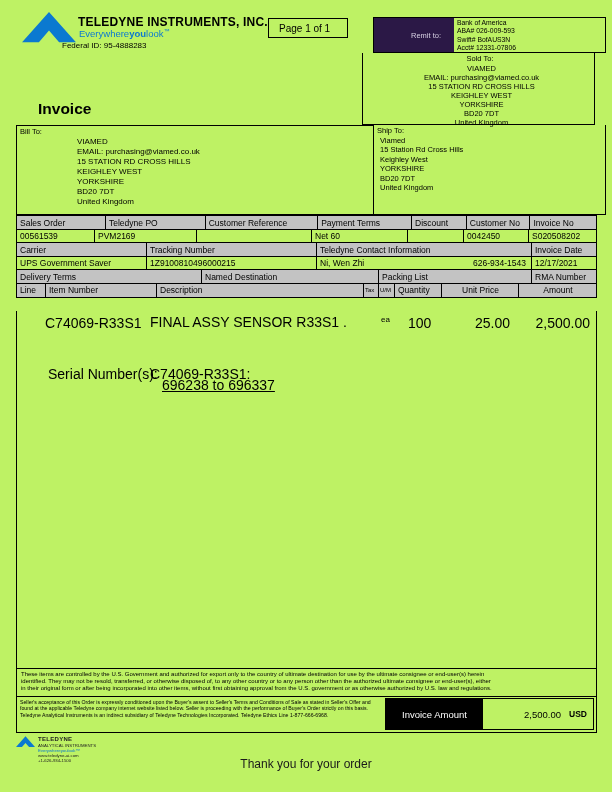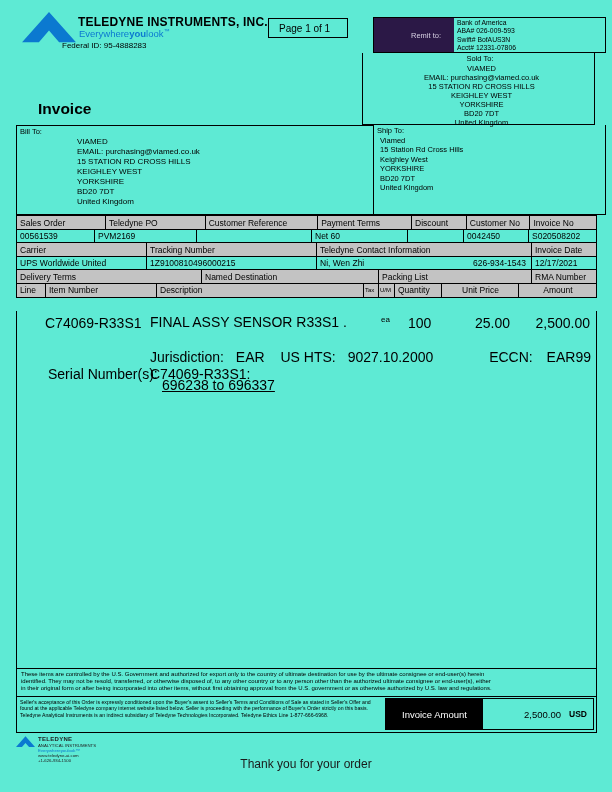--- a/index.html
+++ b/index.html
@@ -1,16 +1,16 @@
 <!DOCTYPE html>
 <html><head>
 <meta charset="utf-8">
 <style>
   html,body{margin:0;padding:0;background:#fff;}
-  #page{position:relative;width:612px;height:792px;background:#5eead4;overflow:hidden;
+  #page{position:relative;width:612px;height:792px;background:#bef264;overflow:hidden;
         font-family:"Liberation Sans","DejaVu Sans",sans-serif;color:#000;}
   .abs{position:absolute;}
 
   
   .company{left:78px;top:15px;font-size:12px;font-weight:bold;letter-spacing:.2px;}
   .tagline{left:79px;top:28px;font-size:9.5px;color:#0b79d0;}
   .tagline b{font-weight:bold;}
   .federal{left:62px;top:41px;font-size:8px;}
   .pagebox{left:268px;top:18px;width:80px;height:20px;border:1.5px solid #000;
            font-size:10px;display:flex;align-items:center;padding-left:10px;box-sizing:border-box;}
@@ -149,21 +149,21 @@
       <div class="tcell" style="width:65px">0042450</div>
       <div class="tcell" style="width:67px">S020508202</div>
     </div>
     <div class="trow">
       <div class="tcell hdr" style="width:130px">Carrier</div>
       <div class="tcell hdr" style="width:170px">Tracking Number</div>
       <div class="tcell hdr" style="width:215px">Teledyne Contact Information</div>
       <div class="tcell hdr" style="width:64px">Invoice Date</div>
     </div>
     <div class="trow">
-      <div class="tcell" style="width:130px">UPS Worldwide United</div>
+      <div class="tcell" style="width:130px">UPS Government Saver</div>
       <div class="tcell" style="width:170px">1Z9100810496000215</div>
       <div class="tcell split" style="width:215px">
         <span>Ni, Wen Zhi</span>
         <span>626-934-1543</span>
       </div>
       <div class="tcell" style="width:64px">12/17/2021</div>
     </div>
     <div class="trow">
       <div class="tcell hdr" style="width:185px">Delivery Terms</div>
       <div class="tcell hdr" style="width:177px">Named Destination</div>
@@ -183,28 +183,20 @@
   </div>
 
   <div class="abs itembox"></div>
   <div class="itxt" style="left:45px;top:315px;">C74069-R33S1</div>
   <div class="itxt" style="left:150px;top:314px;">FINAL ASSY SENSOR R33S1 .</div>
   <div class="itxt" style="left:381px;top:315px;font-size:8px;">ea</div>
   <div class="itxt" style="left:408px;top:315px;">100</div>
   <div class="itxt rt" style="left:441px;top:315px;width:69px;">25.00</div>
   <div class="itxt rt" style="left:518px;top:315px;width:72px;">2,500.00</div>
 
-  <div class="itxt" style="left:150px;top:349px;">
-    <span>Jurisdiction:</span>
-    <span style="margin-left:8px;">EAR</span>
-    <span style="margin-left:12px;">US HTS:</span>
-    <span style="margin-left:8px;">9027.10.2000</span>
-    <span style="margin-left:52px;">ECCN:</span>
-    <span style="margin-left:10px;">EAR99</span>
-  </div>
   <div class="itxt" style="left:48px;top:366px;">Serial Number(s):</div>
   <div class="itxt" style="left:150px;top:366px;">C74069-R33S1:</div>
   <div class="itxt" style="left:162px;top:377px;text-decoration:underline;">696238 to 696337</div>
 
   <div class="abs exportbox">
     <div>These items are controlled by the U.S. Government and authorized for export only to the country of ultimate destination for use by the ultimate consignee or end-user(s) herein identified. They may not be resold, transferred, or otherwise disposed of, to any other country or to any person other than the authorized ultimate consignee or end-user(s), either in their original form or after being incorporated into other items, without first obtaining approval from the U.S. government or as otherwise authorized by U.S. law and regulations.</div>
   </div>
 
   <div class="abs strip">
     <div class="terms">Seller's acceptance of this Order is expressly conditioned upon the Buyer's assent to Seller's Terms and Conditions of Sale as stated in Seller's Offer and found at the applicable Teledyne company internet website listed below.  Seller is proceeding with the performance of Buyer's Order strictly on this basis.  Teledyne Analytical Instruments is an indirect subsidiary of Teledyne Technologies Incorporated.  Teledyne Ethics Line 1-877-666-6968.</div>

